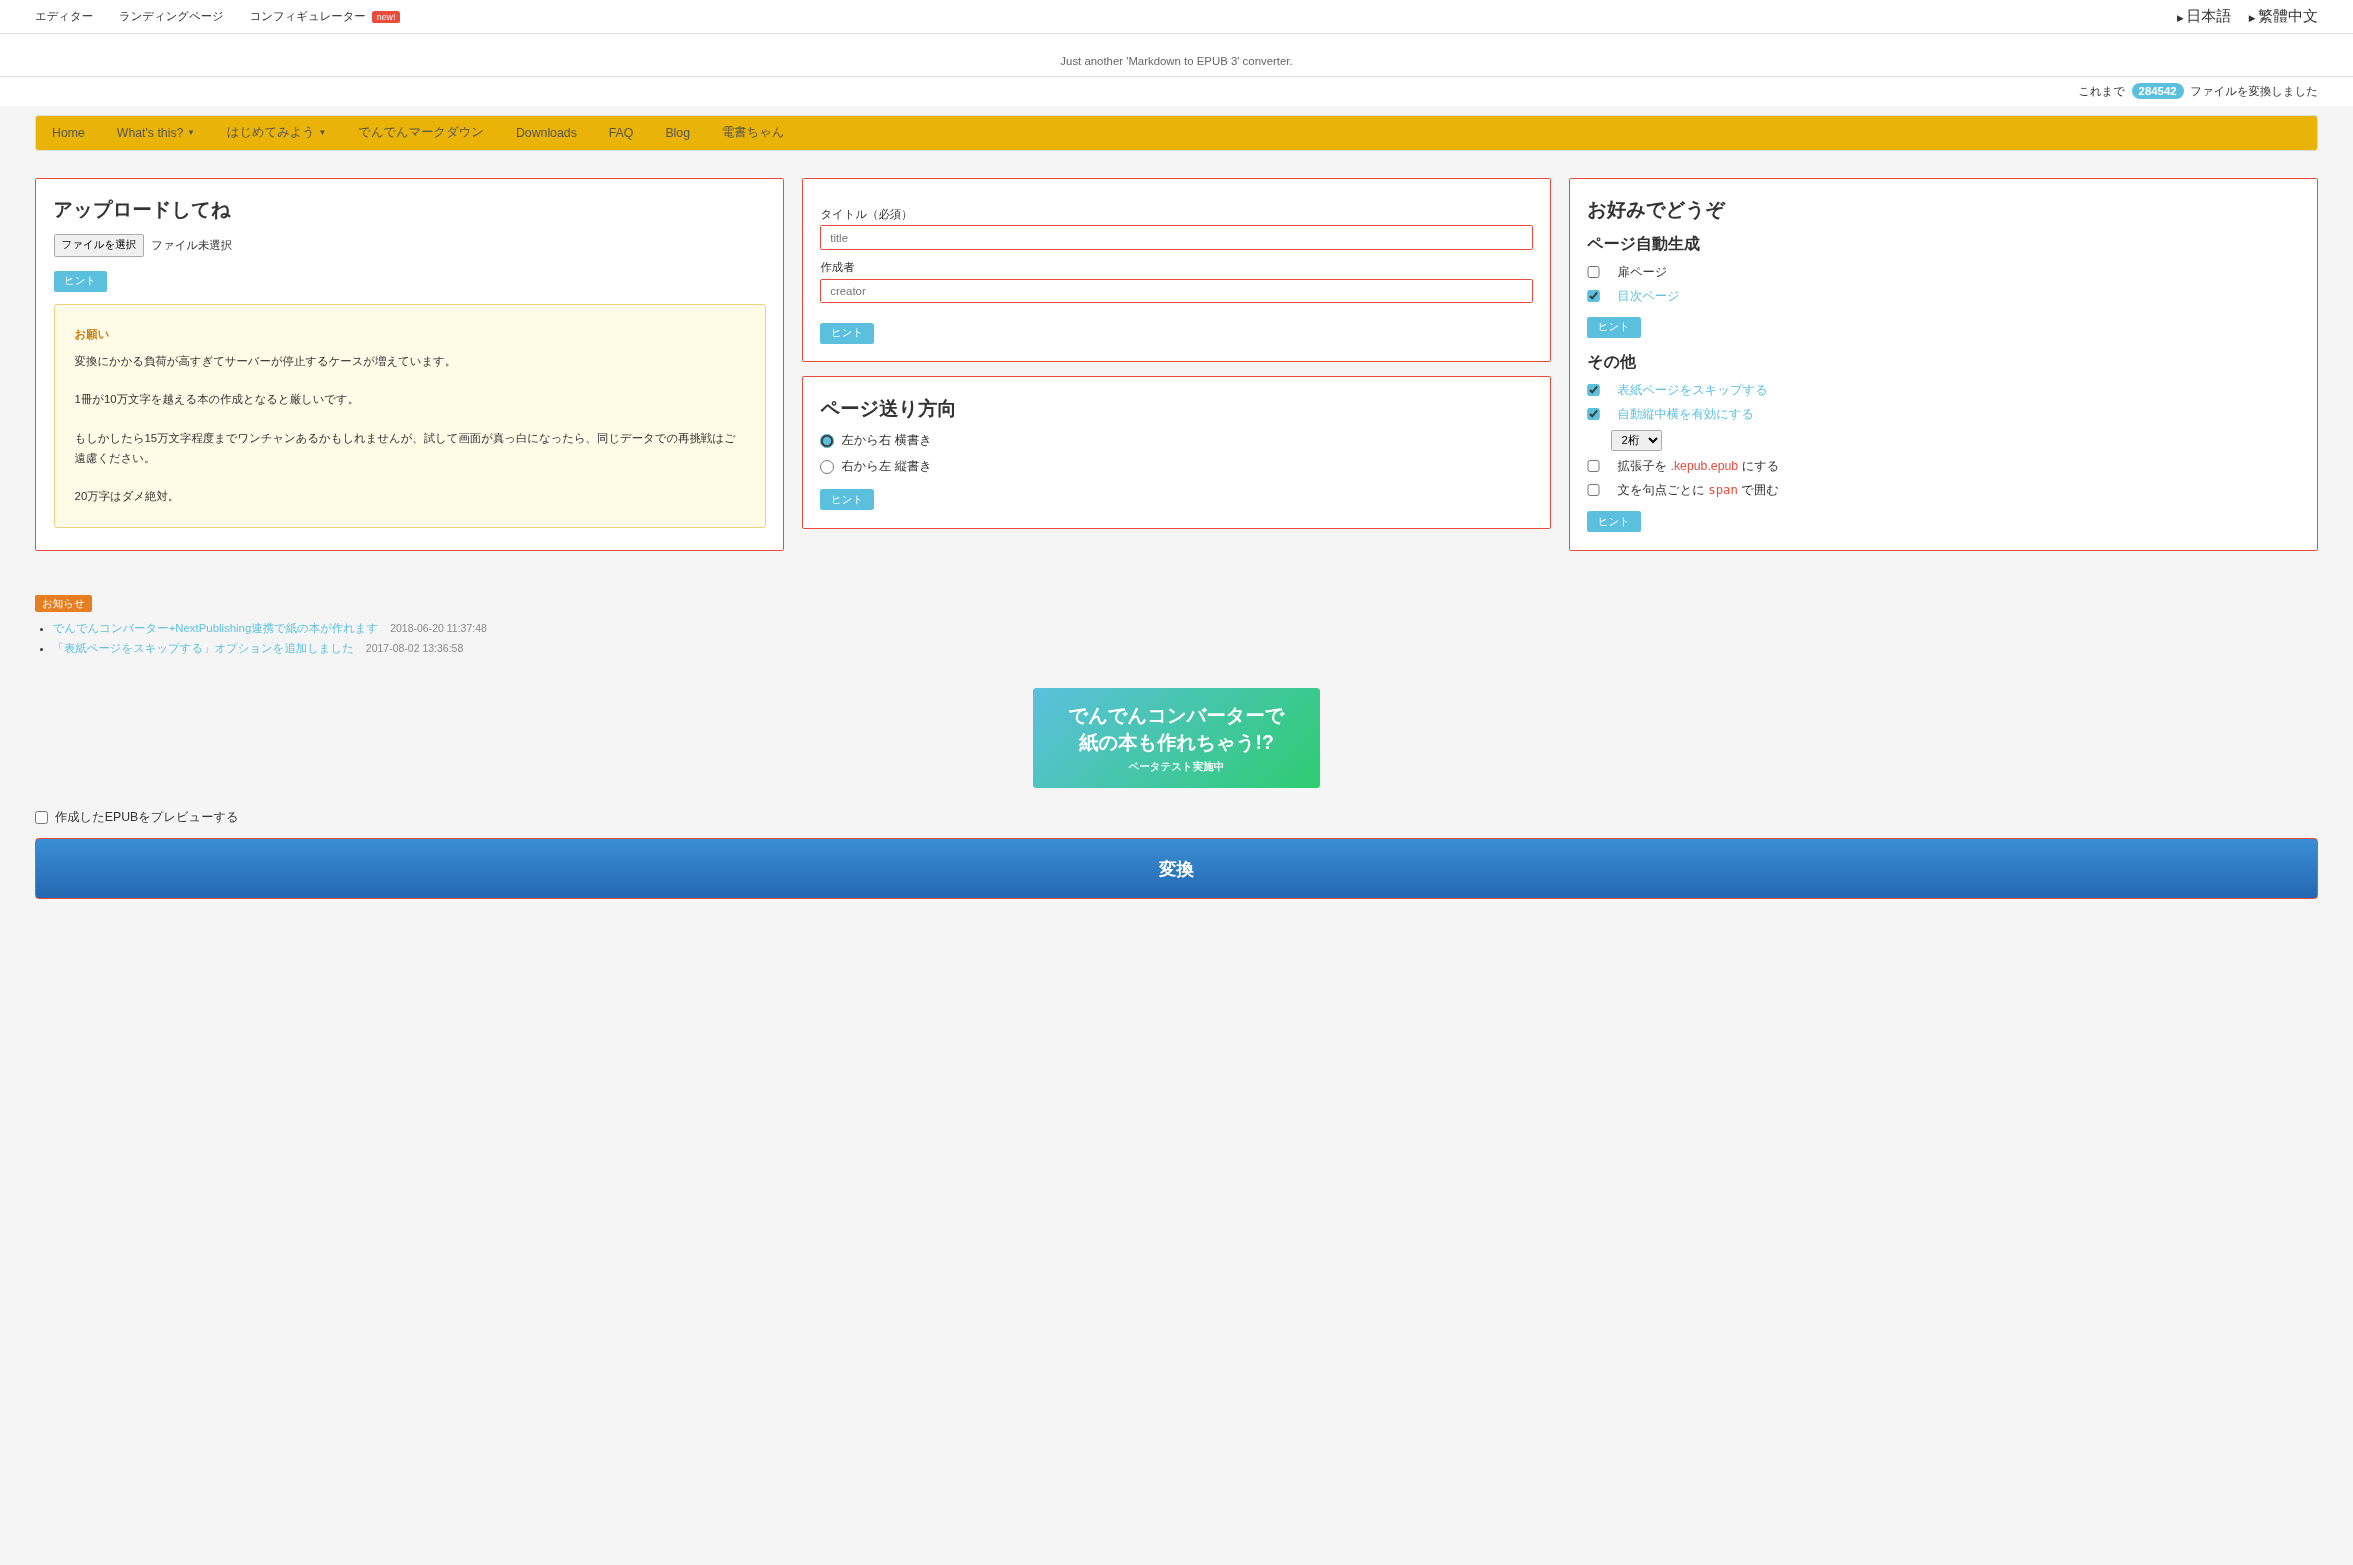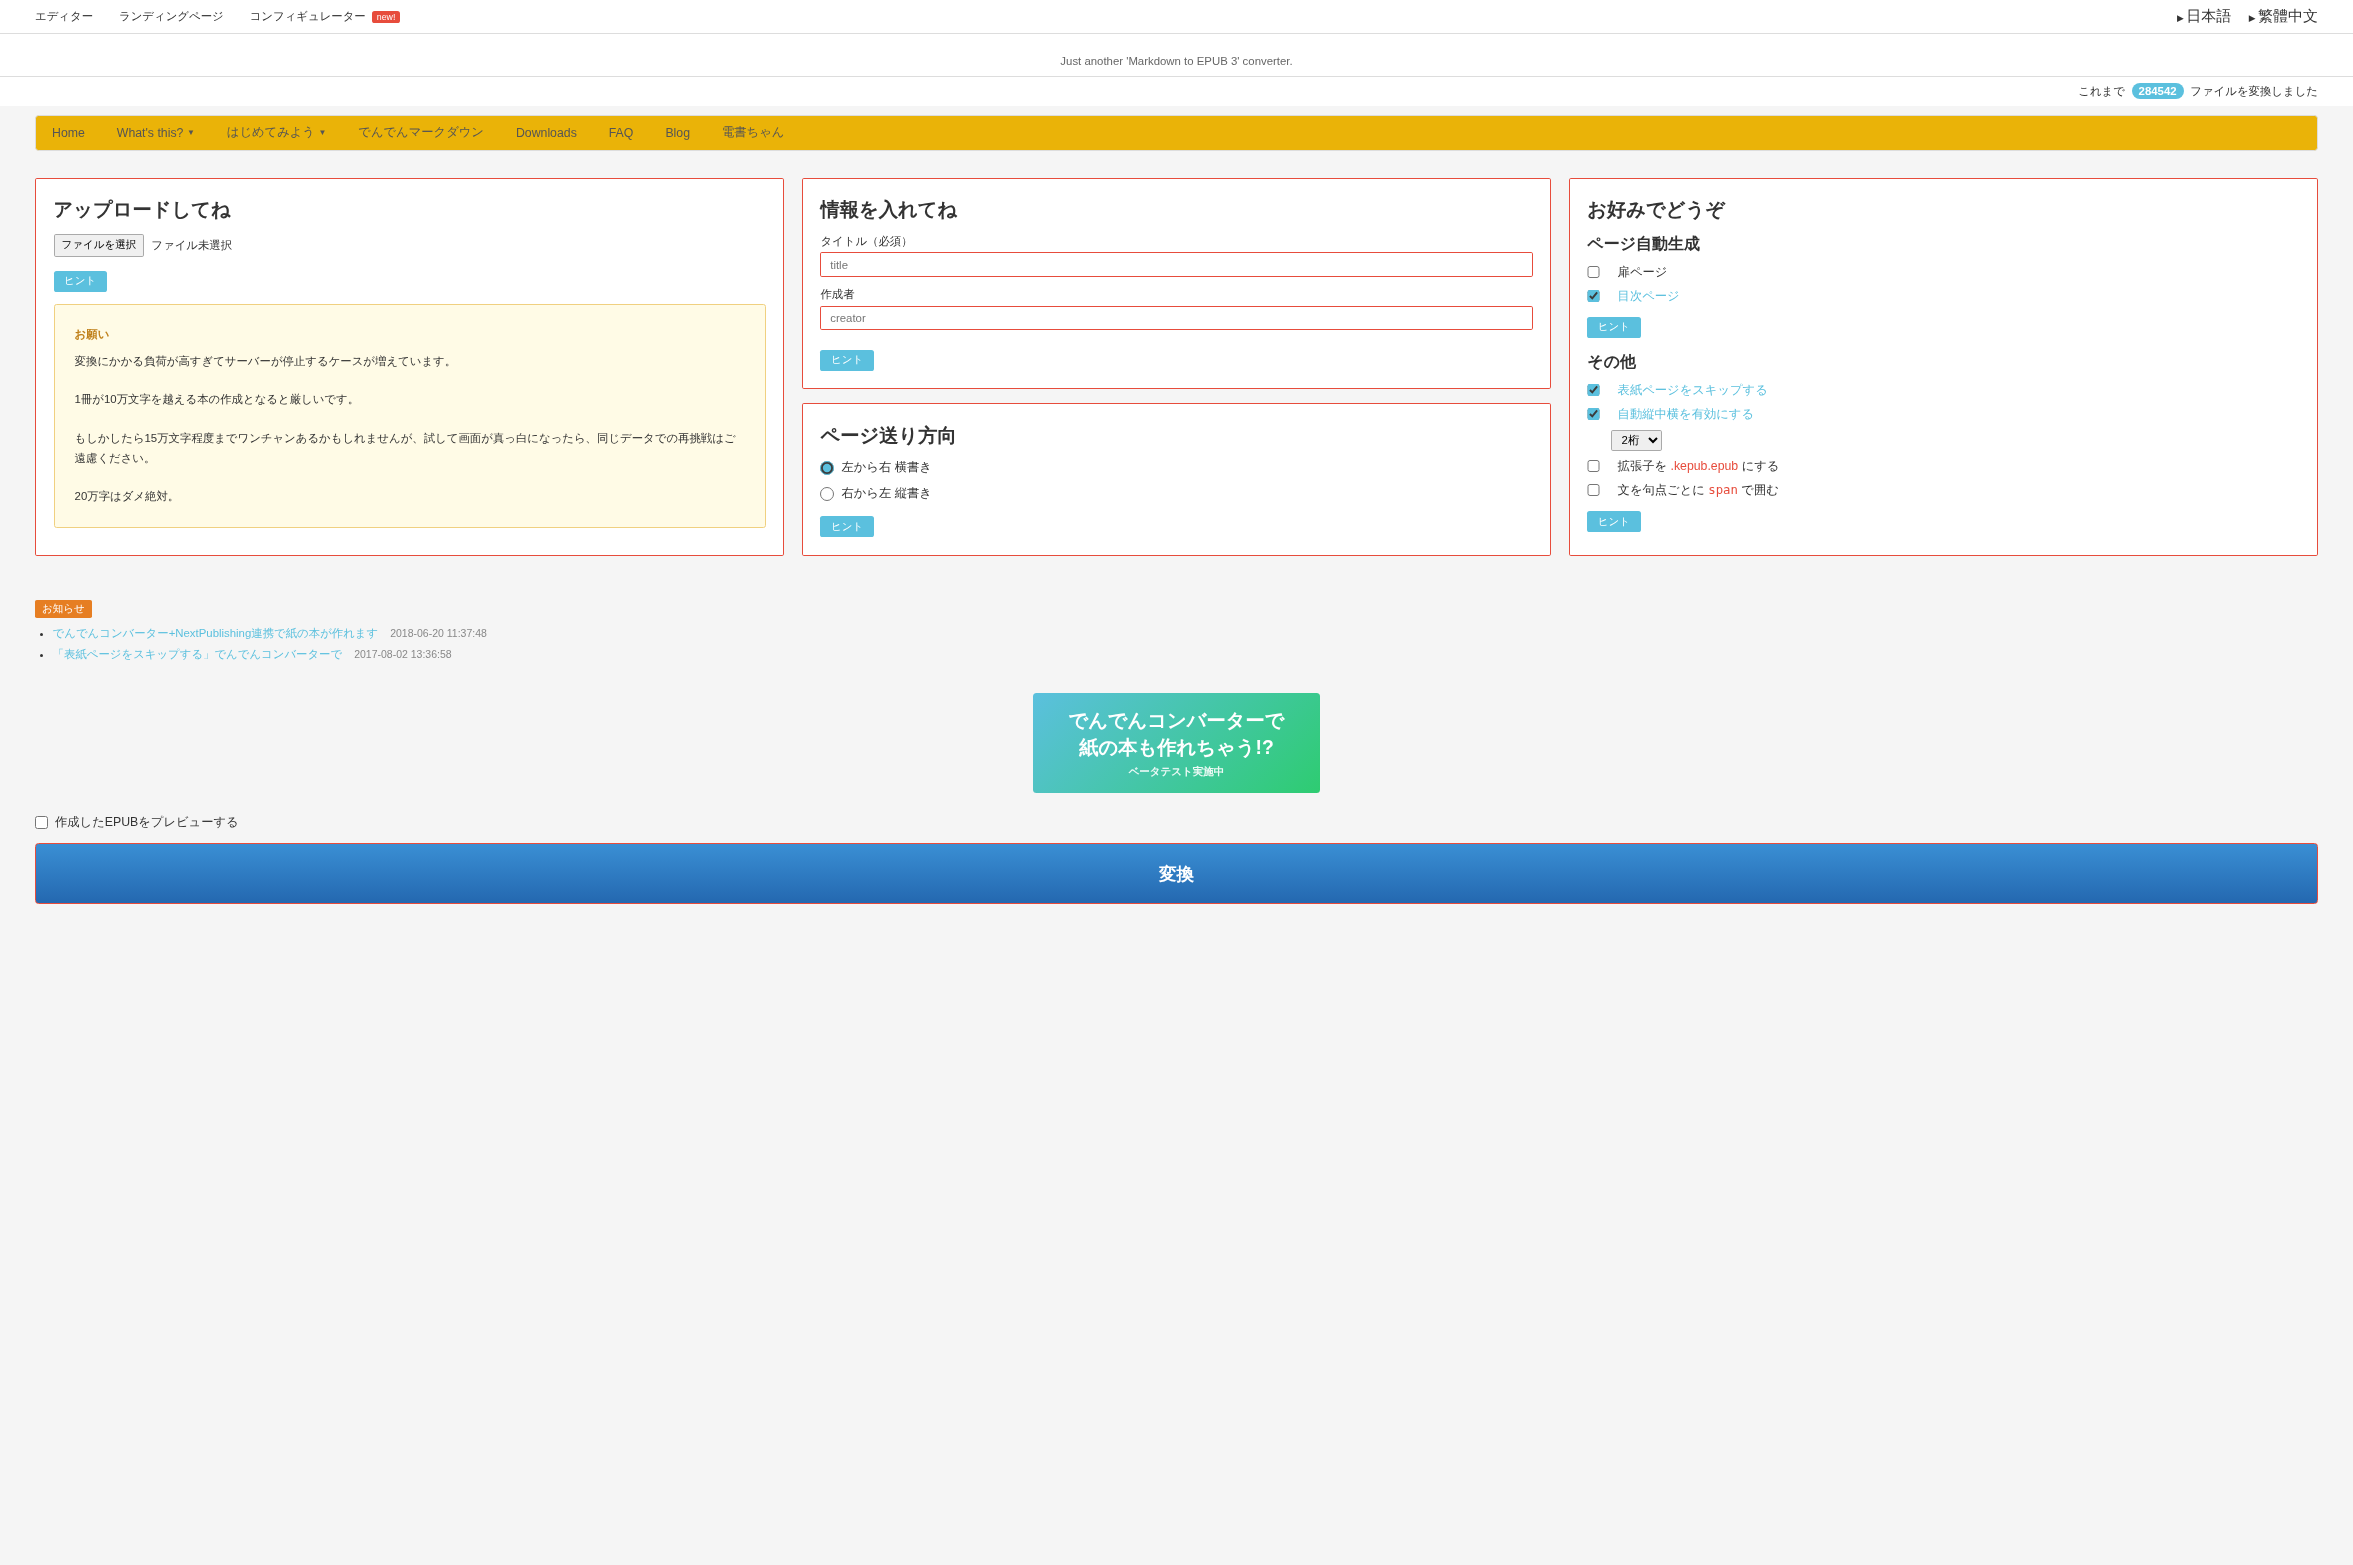--- a/index.html
+++ b/index.html
@@ -138,21 +138,20 @@
         <div>変換にかかる負荷が高すぎてサーバーが停止するケースが増えています。</div><br>
         <div>1冊が10万文字を越える本の作成となると厳しいです。</div><br>
         <div>もしかしたら15万文字程度までワンチャンあるかもしれませんが、試して画面が真っ白になったら、同じデータでの再挑戦はご遠慮ください。</div><br>
         <div>20万字はダメ絶対。</div>
       </div>
     </div>
 
     <div style="display:flex;flex-direction:column;gap:14px;">
 
       <div class="panel">
-        <div class="panel-title">情報を入れてね</div>
         <div class="field-label">タイトル（必須）</div>
         <input class="text-input" type="text" placeholder="title" style="">
         <div class="field-label">作成者</div>
         <input class="text-input" type="text" placeholder="creator" style="">
         <br><br>
         <button class="hint-btn">ヒント</button>
       </div>
 
       <div class="panel">
         <div class="panel-title">ページ送り方向</div>
@@ -225,21 +224,21 @@
 </div>
 
 <div class="news-section">
   <span class="news-badge">お知らせ</span>
   <ul class="news-list">
     <li>
       <a href="#">でんでんコンバーター+NextPublishing連携で紙の本が作れます</a>
       <span class="news-date">2018-06-20 11:37:48</span>
     </li>
     <li>
-      <a href="#">「表紙ページをスキップする」でんでんコンバーターで</a>
+      <a href="#">「表紙ページをスキップする」オプションを追加しました</a>
       <span class="news-date">2017-08-02 13:36:58</span>
     </li>
   </ul>
 </div>
 
 <div class="banner-section">
   <div class="banner-box">
     <div>
       <span style="font-size:19.3px;">でんでんコンバーターで</span>
     </div>

